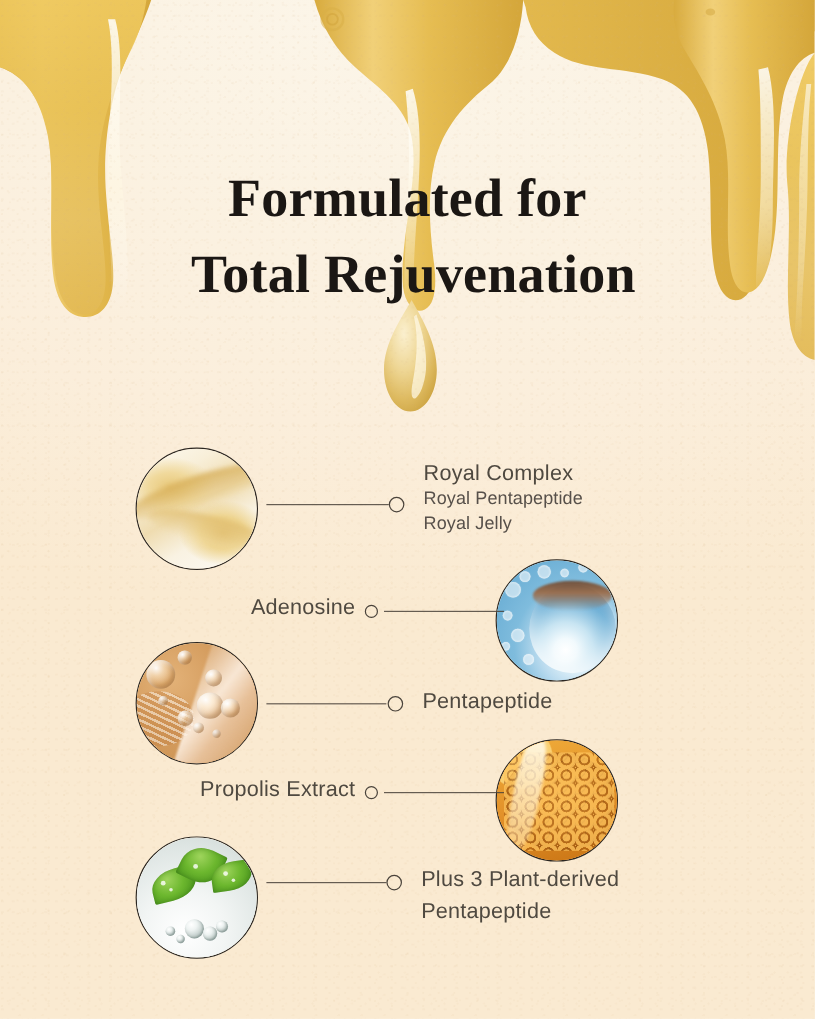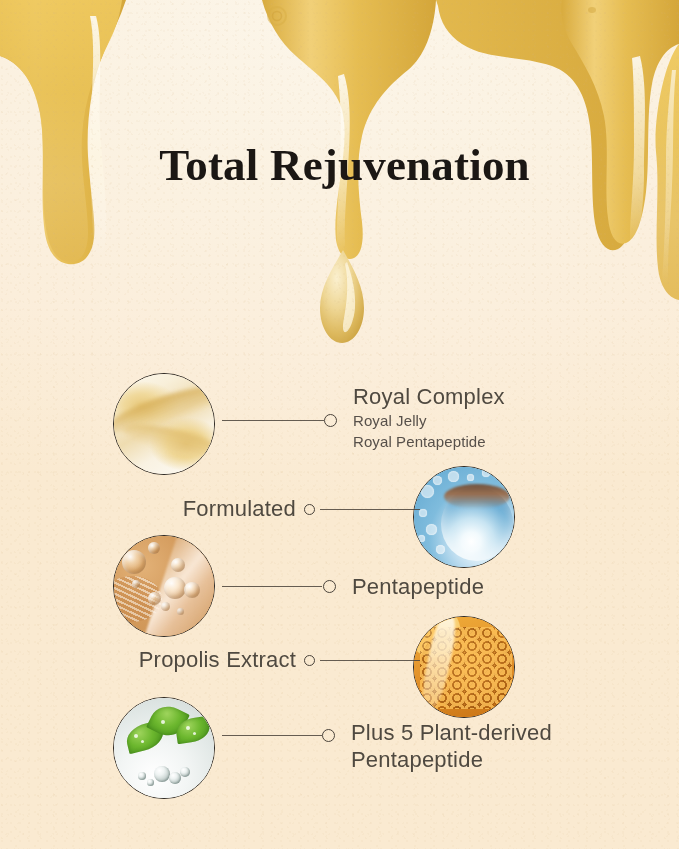--- a/index.html
+++ b/index.html
@@ -64,21 +64,21 @@
     position:absolute;
     width:13px; height:13px;
     border-radius:50%;
     border:1.2px solid #4a433b;
     background:transparent;
   }
   .dot.small{ width:11px; height:11px; }
 
   .labels{ position:absolute; }
   .lbl-main{
-    font-size:22px;
+    font-size:18px;
     color:#4f4940;
     letter-spacing:.2px;
     white-space:nowrap;
     font-weight:400;
   }
   .lbl-main.two{ line-height:27px; white-space:normal; }
   .lbl-sub{
     font-size:15px;
     color:#57504a;
     letter-spacing:.1px;
@@ -334,35 +334,36 @@
       C330,343 320,328 320,308
       C320,286 334,266 343,250 Z"></path>
     <path fill="#fff9e8" opacity=".72" d="
       M347,262 C352,276 356,292 355,308 C354,320 350,330 346,332
       C343,333 342,328 344,318 C347,302 349,282 345,264 Z"></path>
   </svg>
 
   <div id="grain"></div>
 
   <h1 class="heading">
+    <span>Formulated for</span>
     <span class="l2">Total Rejuvenation</span>
   </h1>
 
   <div class="rows">
 
     <div class="row">
       <div class="thumb" style="left:113px; top:373px;">
         <div class="art art-jelly"></div>
       </div>
       <div class="connector" style="left:222px; top:420px; width:102px;"></div>
       <div class="dot" style="left:324px; top:414px;"></div>
       <div class="labels" style="left:353px; top:384px;">
         <div class="lbl-main">Royal Complex</div>
+        <div class="lbl-sub">Royal Pentapeptide</div>
         <div class="lbl-sub">Royal Jelly</div>
-        <div class="lbl-sub">Royal Pentapeptide</div>
       </div>
     </div>
 
     <div class="row">
       <div class="thumb" style="left:413px; top:466px;">
         <div class="art art-water">
           <div class="wdrop"></div>
           <div class="bub" style="left:7%;  top:18%; width:13px; height:13px;"></div>
           <div class="bub" style="left:19%; top:9%;  width:9px;  height:9px;"></div>
           <div class="bub" style="left:34%; top:4%;  width:11px; height:11px;"></div>
@@ -370,21 +371,21 @@
           <div class="bub" style="left:5%;  top:42%; width:8px;  height:8px;"></div>
           <div class="bub" style="left:12%; top:57%; width:11px; height:11px;"></div>
           <div class="bub" style="left:4%;  top:68%; width:7px;  height:7px;"></div>
           <div class="bub" style="left:22%; top:78%; width:9px;  height:9px;"></div>
           <div class="bub" style="left:68%; top:2%;  width:8px;  height:8px;"></div>
         </div>
       </div>
       <div class="connector" style="left:320px; top:509px; width:100px;"></div>
       <div class="dot small" style="left:304px; top:504px;"></div>
       <div class="labels right-align" style="left:80px; top:496px; width:216px;">
-        <div class="lbl-main">Formulated</div>
+        <div class="lbl-main">Adenosine</div>
       </div>
     </div>
 
     <div class="row">
       <div class="thumb" style="left:113px; top:535px;">
         <div class="art art-amber">
           <div class="rings"></div>
           <div class="sheen"></div>
           <div class="abub" style="left:8%;  top:14%; width:24px; height:24px;"></div>
           <div class="abub" style="left:34%; top:6%;  width:12px; height:12px;"></div>
@@ -433,19 +434,19 @@
           <div class="pearl" style="left:40%; top:68%; width:16px; height:16px;"></div>
           <div class="pearl" style="left:55%; top:74%; width:12px; height:12px;"></div>
           <div class="pearl" style="left:66%; top:69%; width:10px; height:10px;"></div>
           <div class="pearl" style="left:24%; top:74%; width:8px;  height:8px;"></div>
           <div class="pearl" style="left:33%; top:81%; width:7px;  height:7px;"></div>
         </div>
       </div>
       <div class="connector" style="left:222px; top:735px; width:100px;"></div>
       <div class="dot" style="left:322px; top:729px;"></div>
       <div class="labels" style="left:351px; top:719px; width:240px;">
-        <div class="lbl-main two">Plus 5 Plant-derived</div>
+        <div class="lbl-main two">Plus 3 Plant-derived</div>
         <div class="lbl-main two">Pentapeptide</div>
       </div>
     </div>
 
   </div>
 </div>
 
 </body></html>

